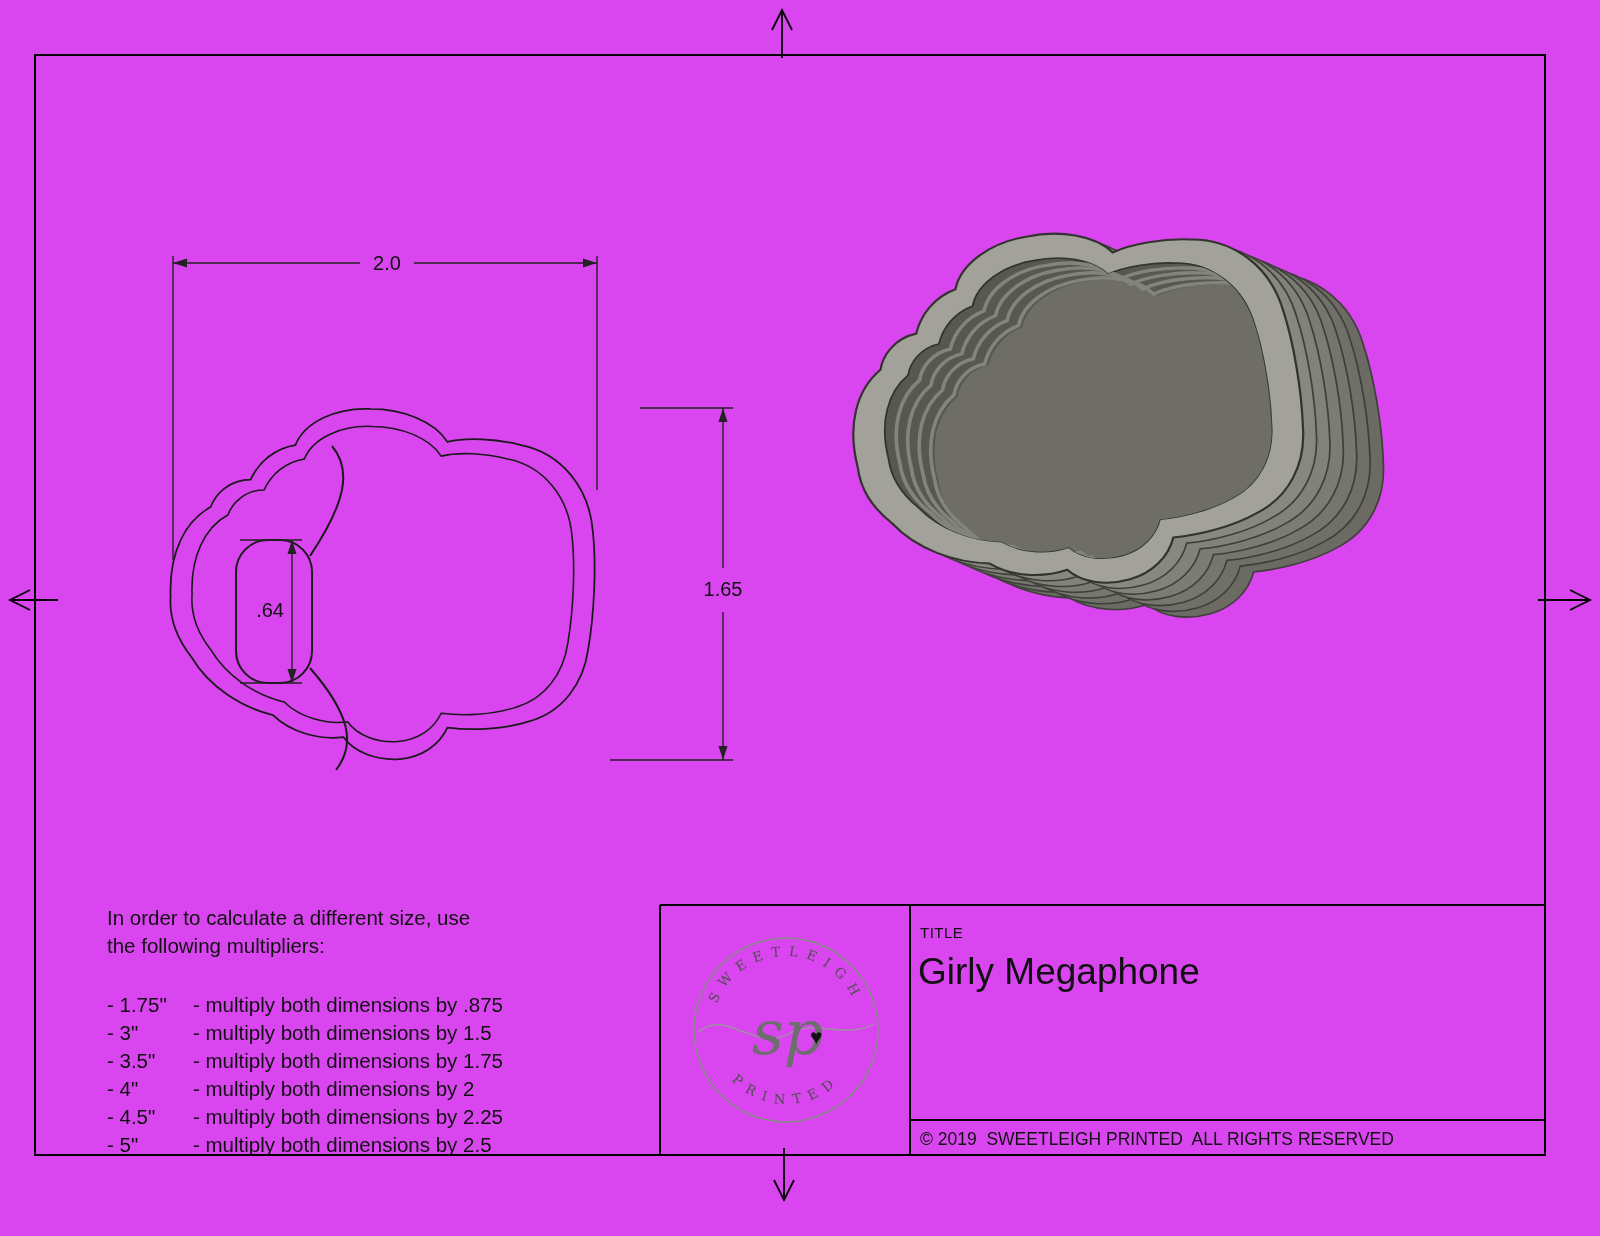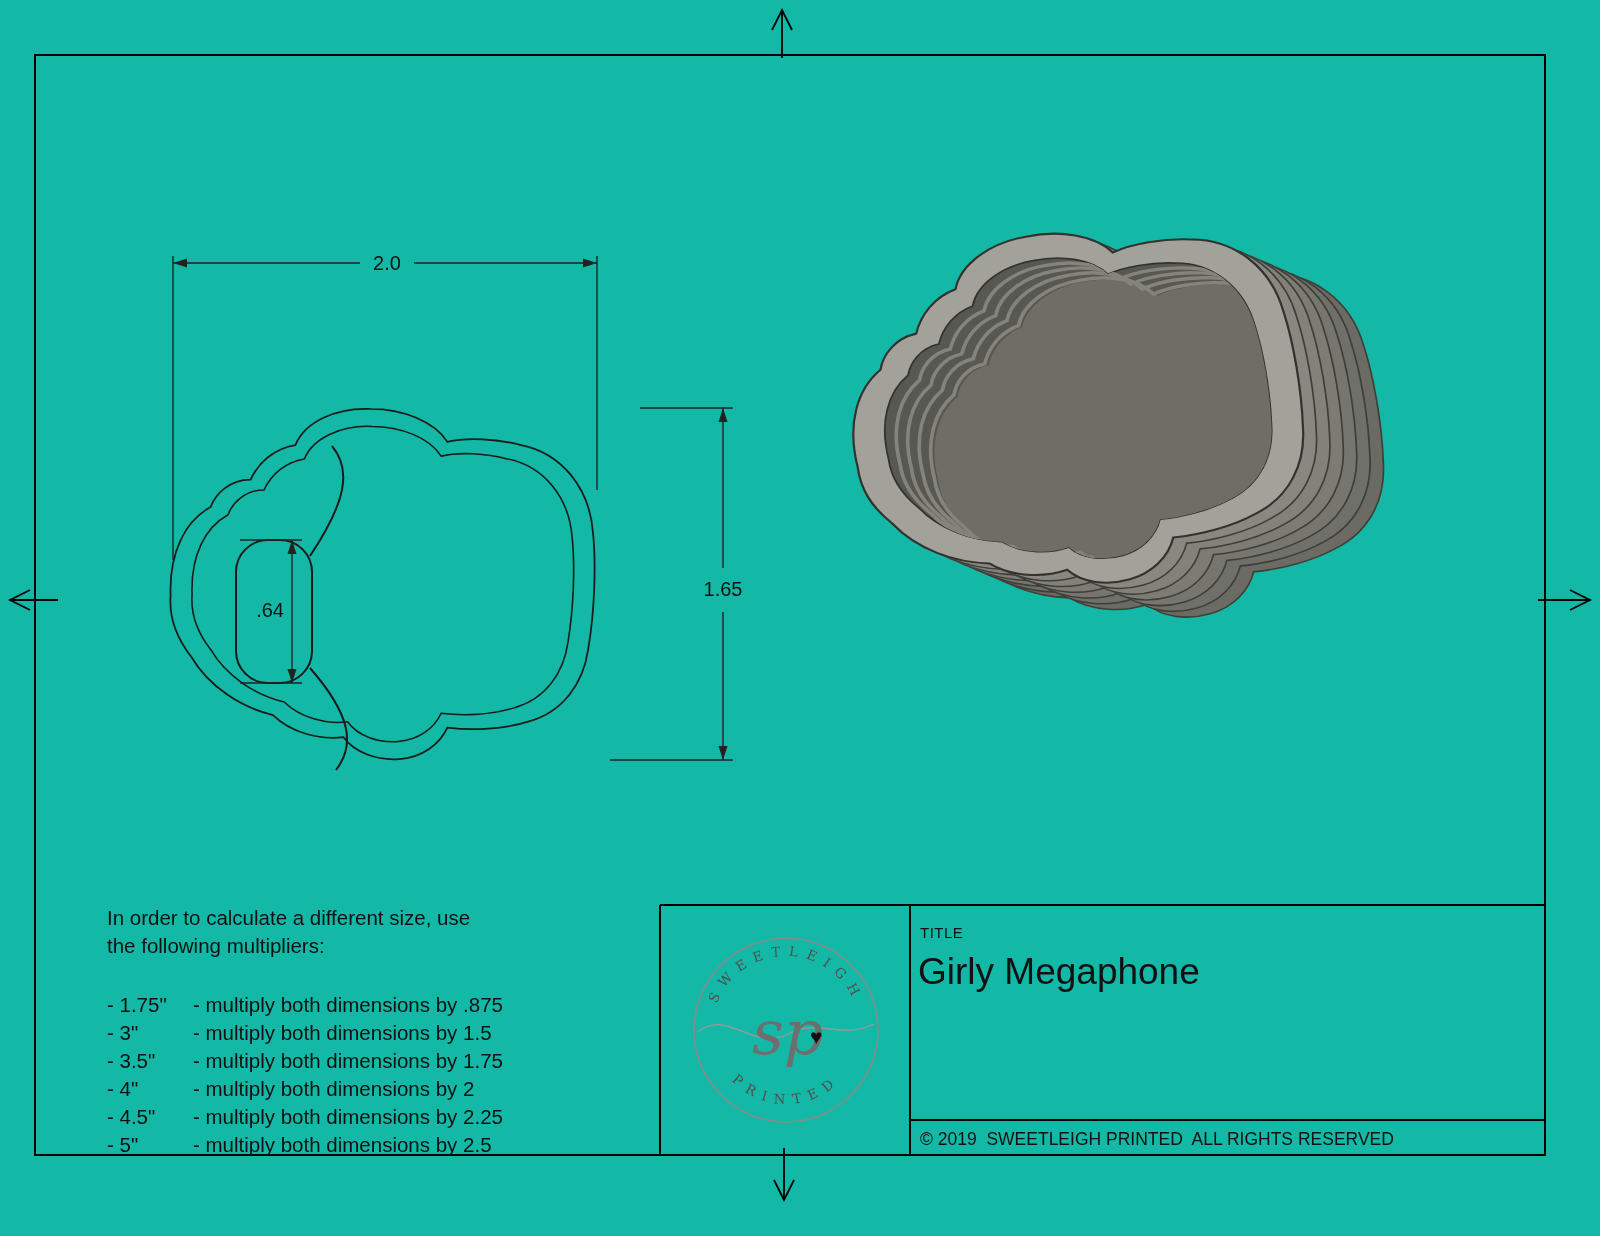--- a/index.html
+++ b/index.html
@@ -1,16 +1,16 @@
 <!DOCTYPE html>
 <html><head>
 <meta charset="utf-8">
 <style>
   html,body { margin:0; padding:0; background:#ffffff; }
-  .page { position:relative; width:1600px; height:1236px; background:#14b8a6; overflow:hidden; }
+  .page { position:relative; width:1600px; height:1236px; background:#d946ef; overflow:hidden; }
   svg { display:block; }
   .ln   { fill:none; stroke:#1a1a1a; stroke-width:2.2; vector-effect:non-scaling-stroke; }
   .ln2  { fill:none; stroke:#1a1a1a; stroke-width:2;   vector-effect:non-scaling-stroke; }
   .border { fill:none; stroke:#000; stroke-width:2; }
   .tbl  { stroke:#000; stroke-width:2; fill:none; }
   .mark { stroke:#000; stroke-width:1.8; fill:none; }
   .dim  { stroke:#222; stroke-width:1.4; fill:none; }
   .arr  { fill:#222; stroke:none; }
   text  { font-family:"Liberation Sans", sans-serif; fill:#111; }
   .dimtxt   { font-size:20px; }

